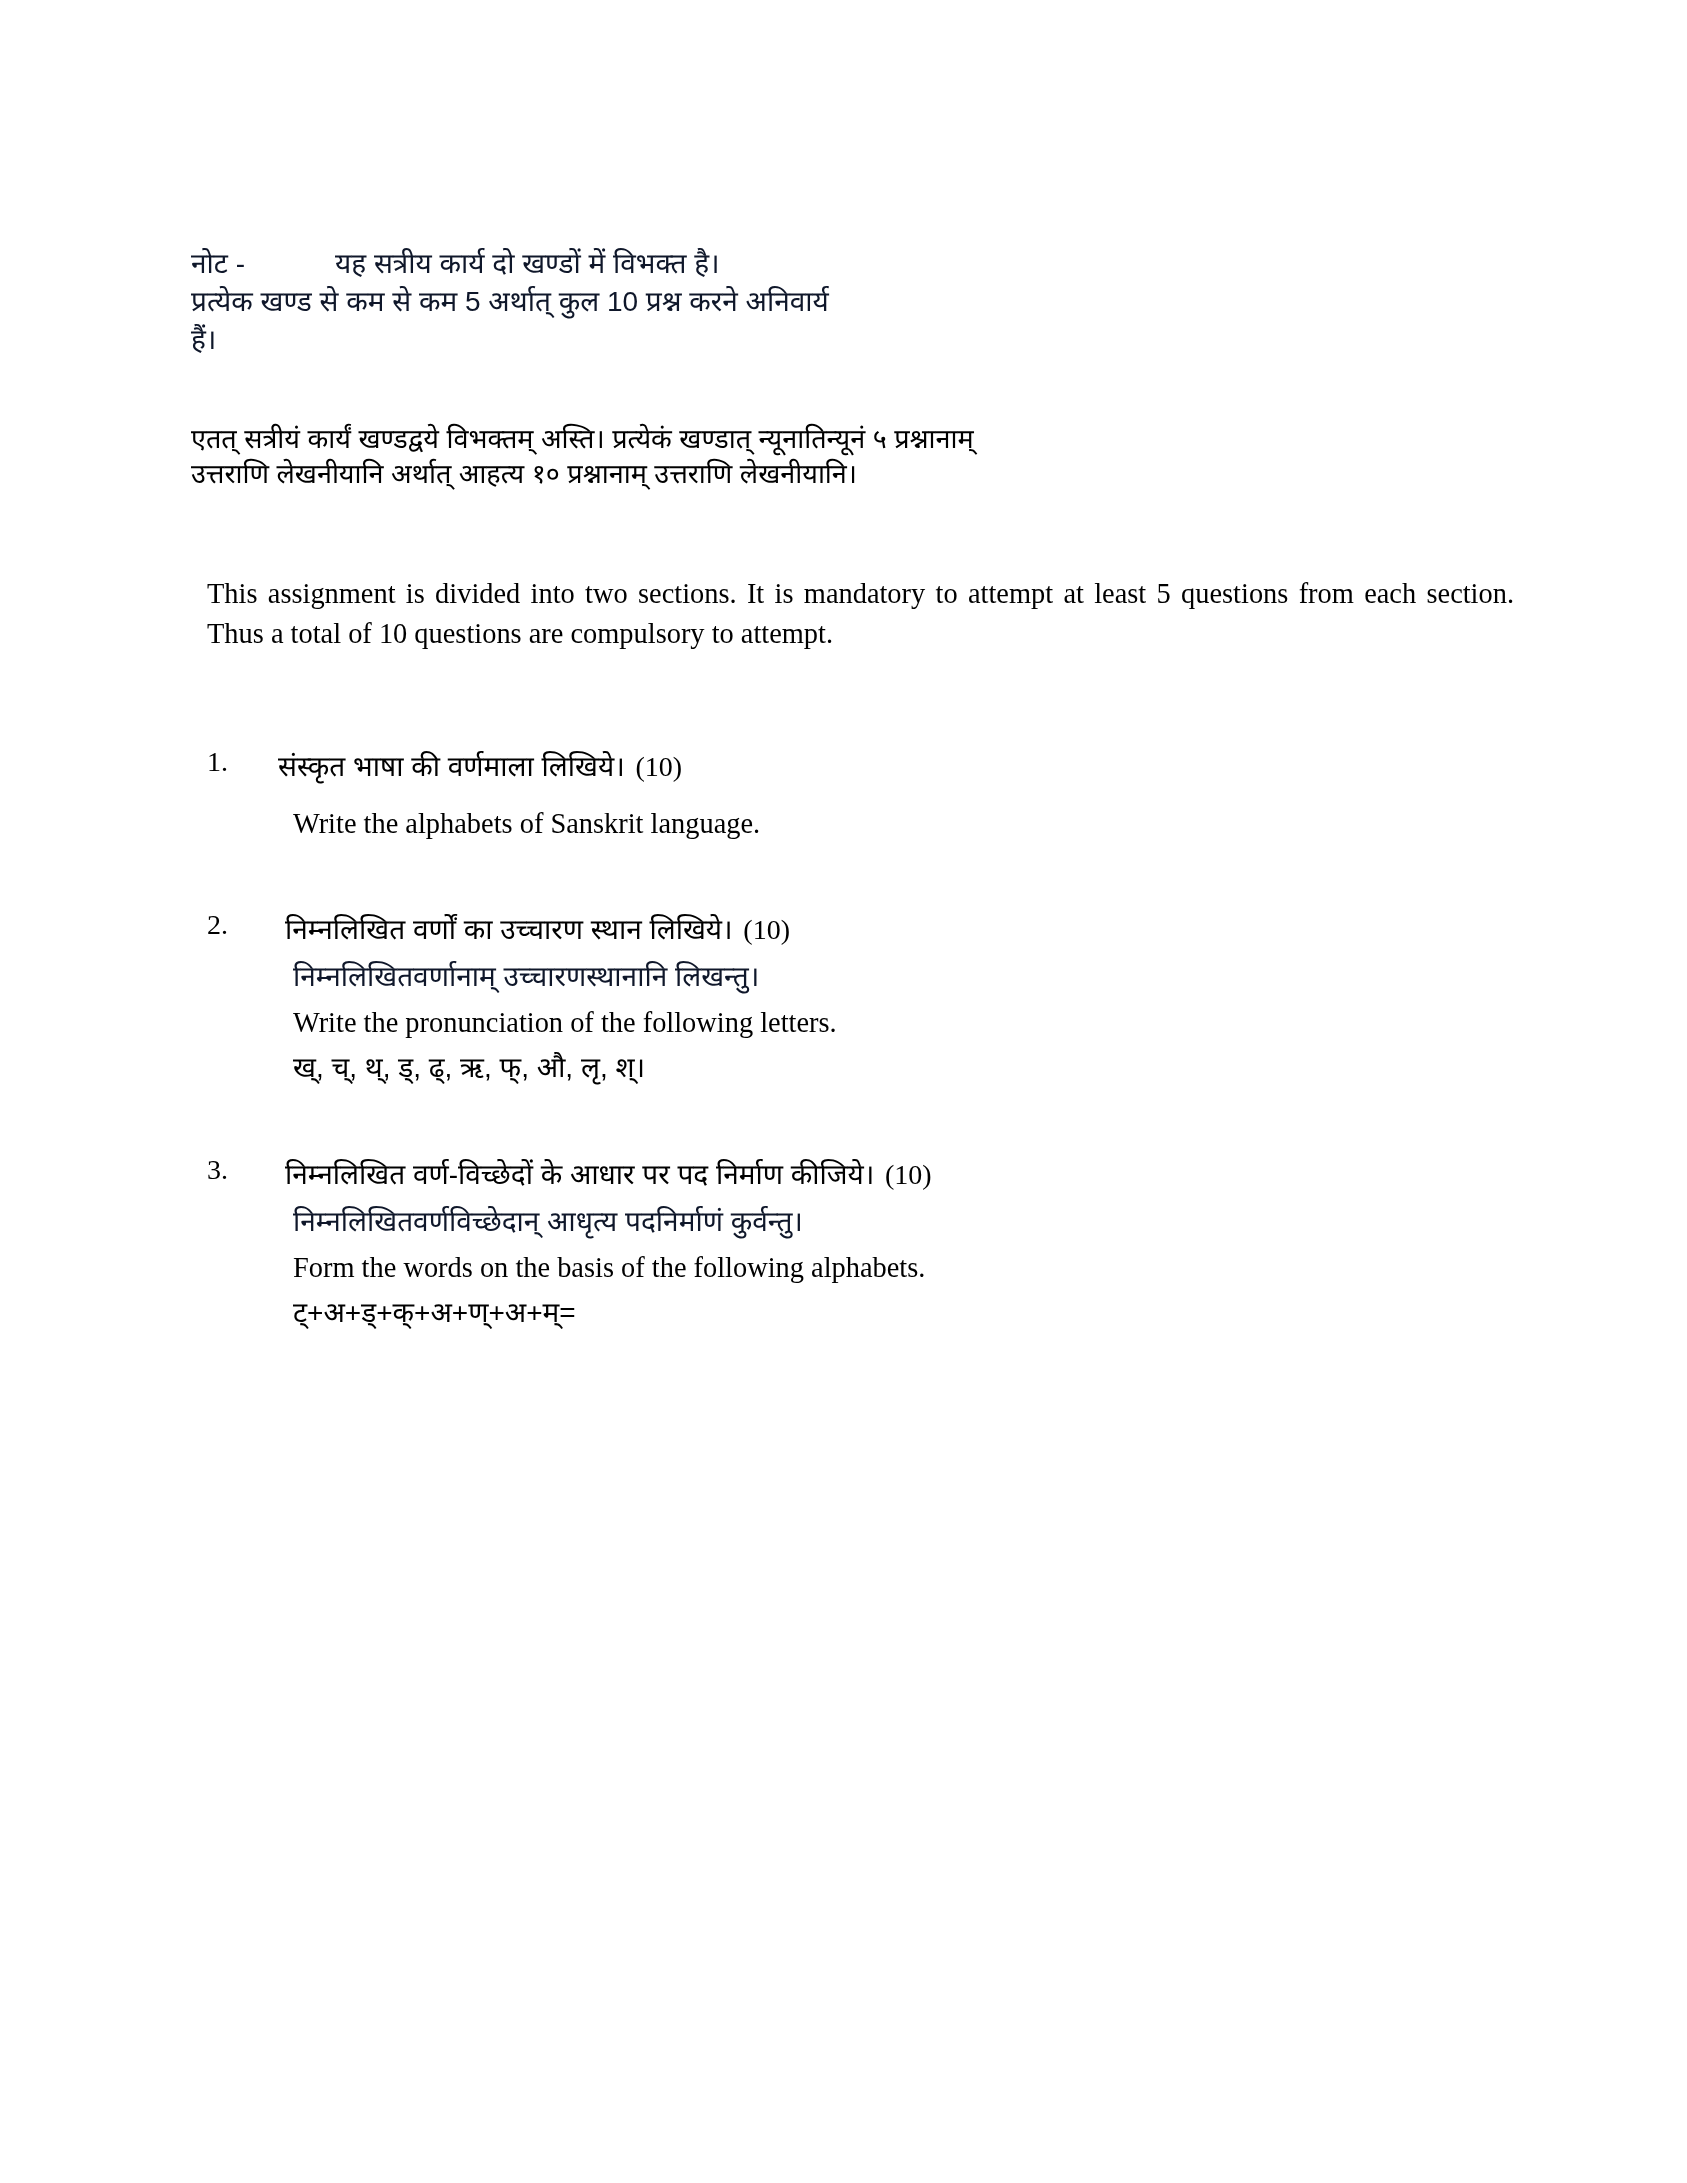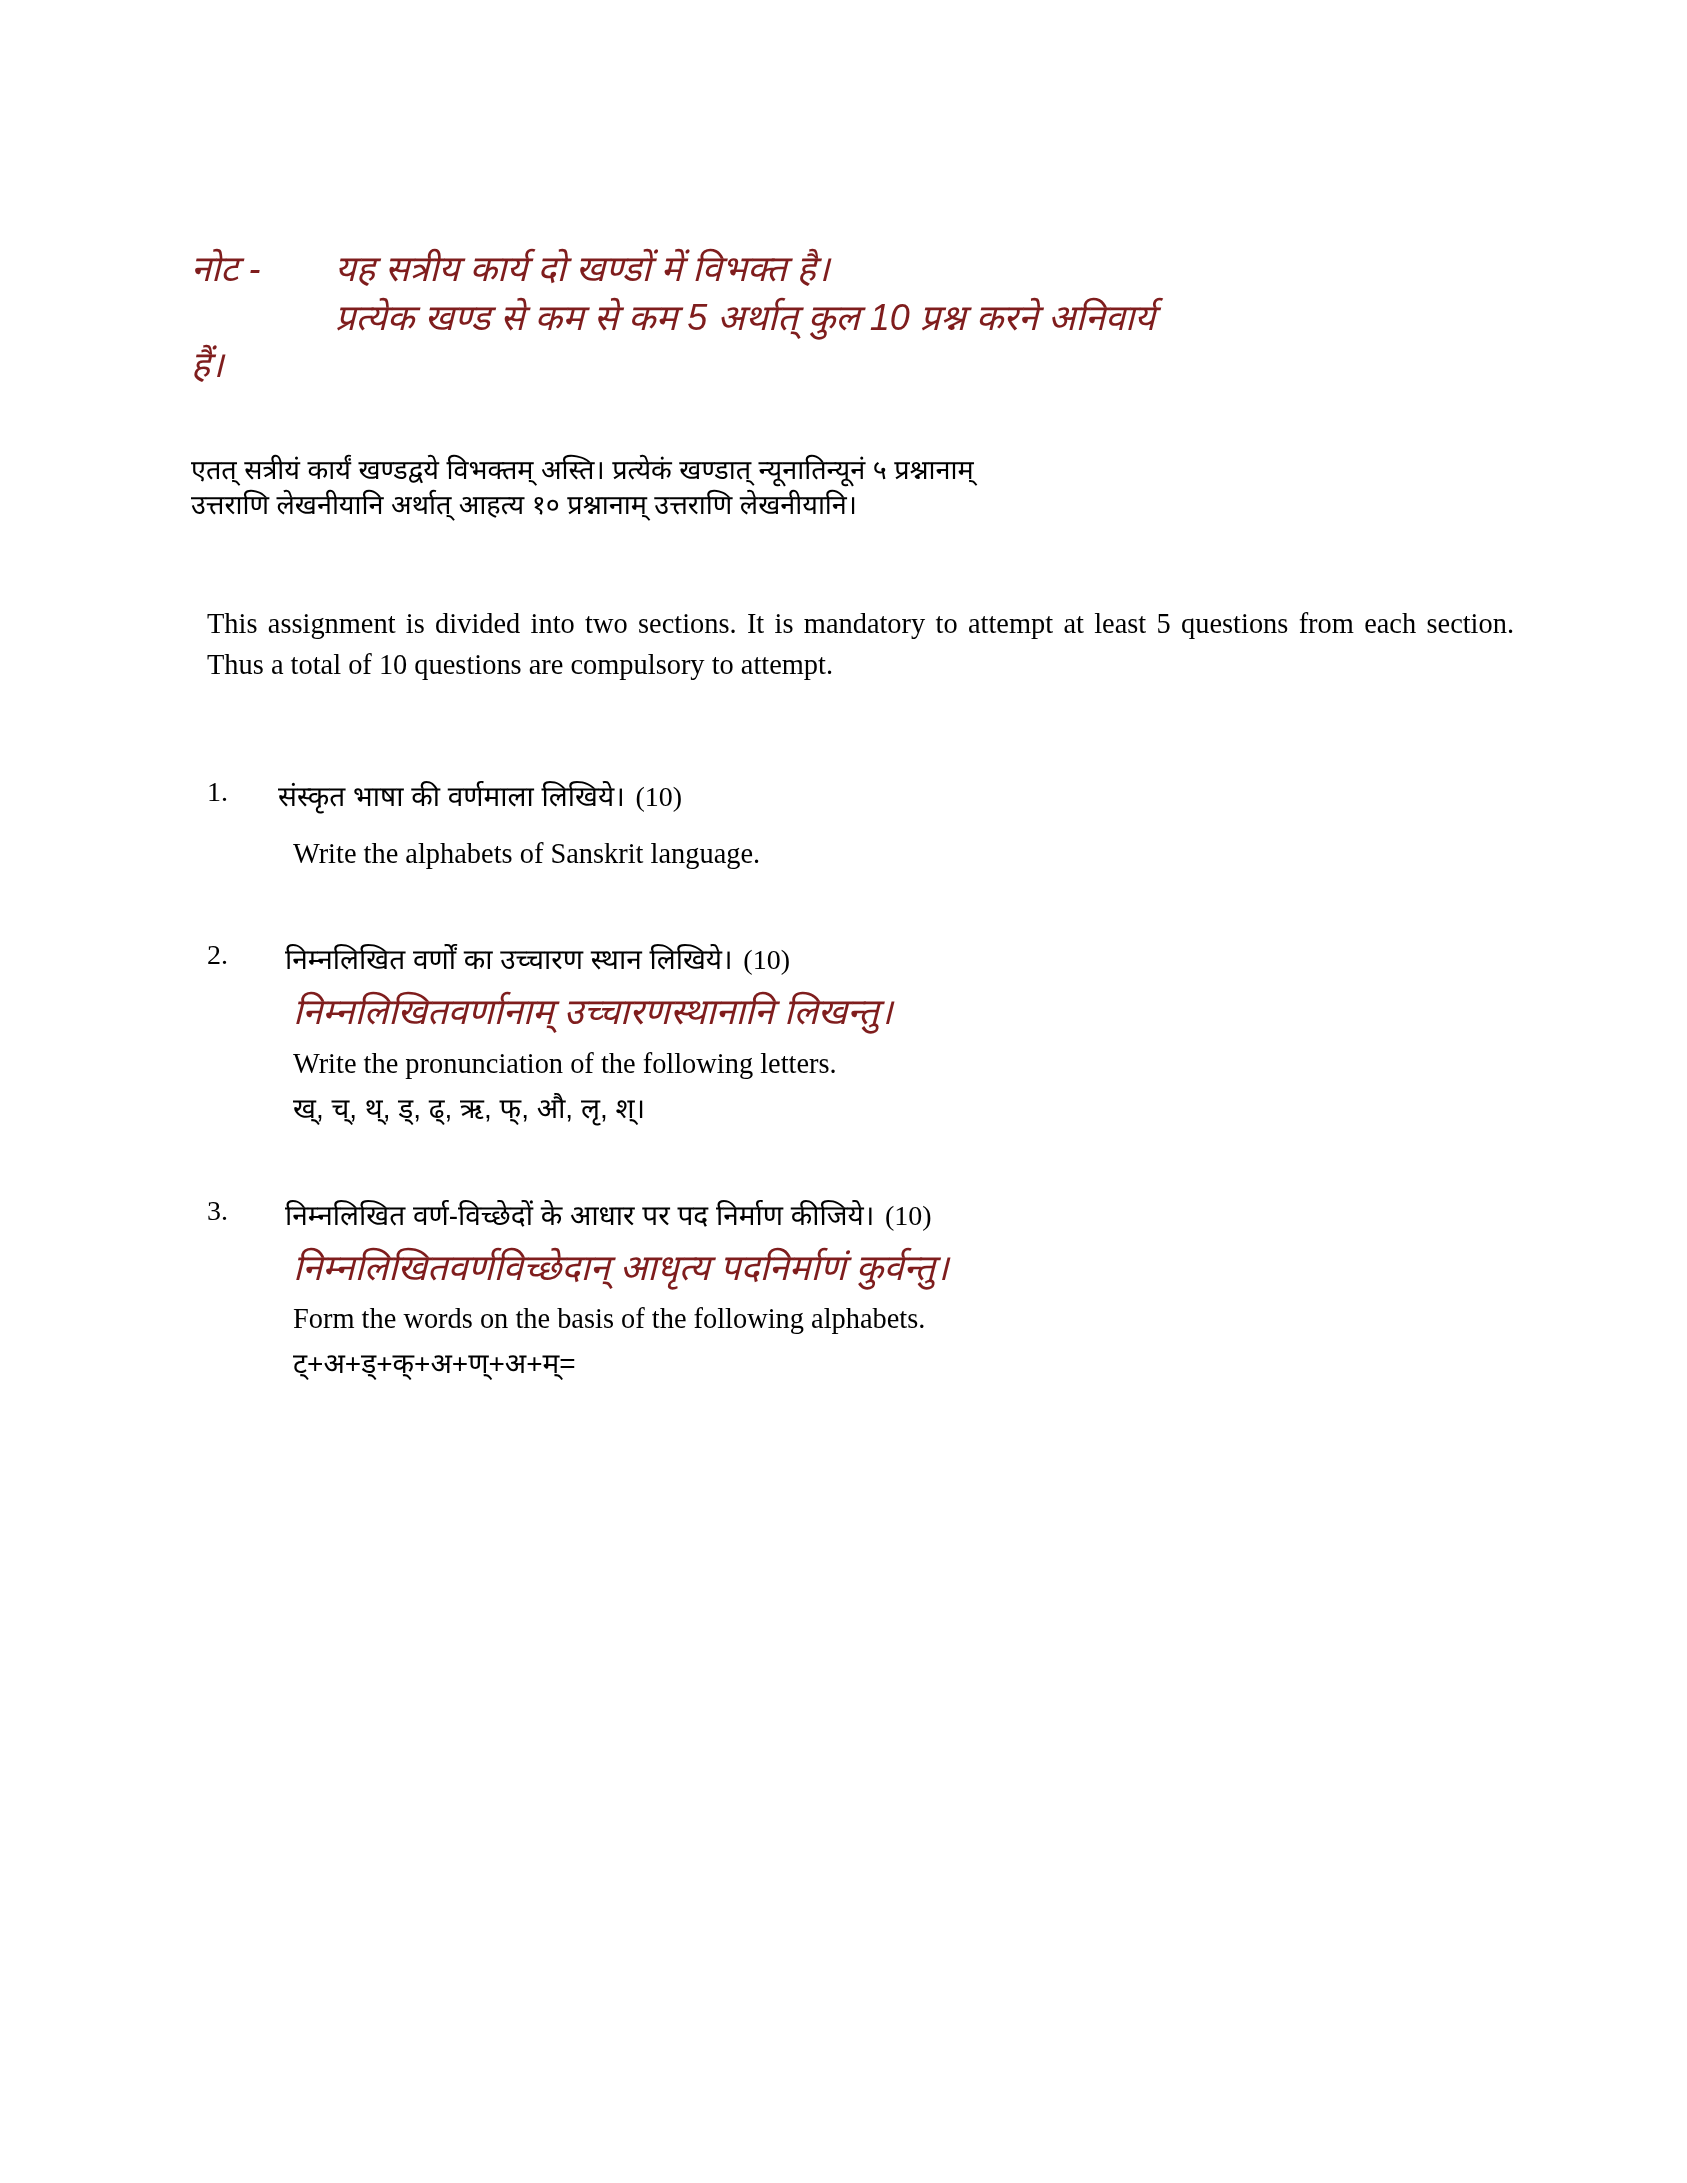--- a/index.html
+++ b/index.html
@@ -28,24 +28,23 @@
   .content {
     position: absolute;
     left: 191px;
     top: 246px;
     width: 1310px;
   }
 
   
   .dev {
     font-family: "Liberation Sans", "DejaVu Sans", sans-serif;
-    font-size: 36px;
+    font-size: 28px;
     line-height: 1.28;
-    color: #7f1d1d;
-    font-style: italic;
+    color: #0f172a;
   }
   .dev-para {
     font-family: "Liberation Sans", "DejaVu Sans", sans-serif;
     font-size: 27px;
     line-height: 1.30;
   }
 
   
   .eng {
     font-family: "Liberation Serif", "DejaVu Serif", serif;
@@ -62,21 +61,20 @@
     display: block;
     white-space: nowrap;
   }
   .note-label {
     display: inline-block;
     width: 144px;
     vertical-align: top;
   }
   .note-line2 {
     display: block;
-    margin-left: 144px;
     margin-top: 2.6px;
   }
   .note-tail {
     display: block;
     margin-left: 0;
     margin-top: 1.3px;
   }
 
   
   .gap-lg { height: 65px; }

